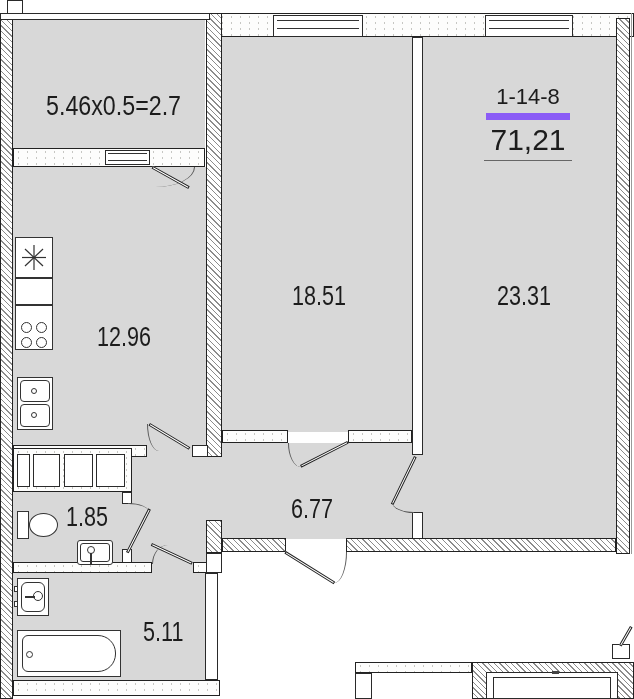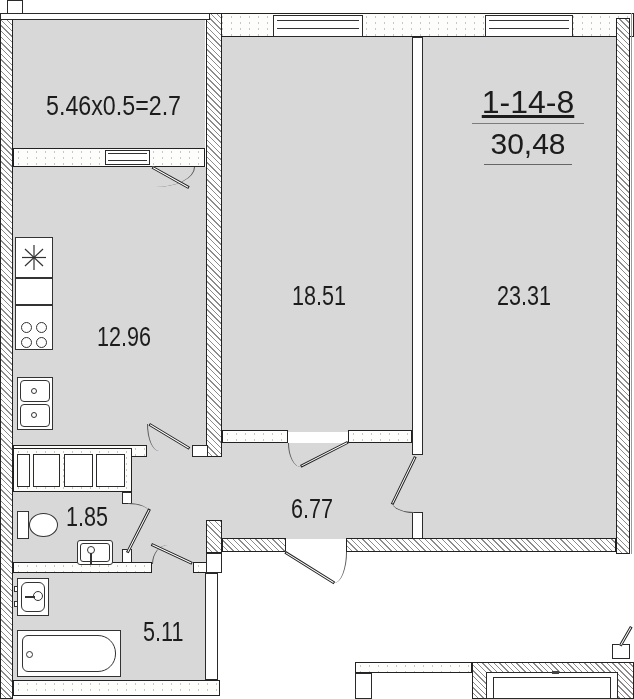--- a/index.html
+++ b/index.html
@@ -14,22 +14,22 @@
   
   .wallh{background-color:#fff;border:1px solid #222;
          background-image:repeating-linear-gradient(45deg,transparent 0,transparent 3px,#8c8c8c 3px,#8c8c8c 4px);}
   .thin{background:#fff;border:1px solid #2a2a2a;}
   .leaf{background:#fff;border:1px solid #222;}
   .fx{position:absolute;box-sizing:border-box;border:1px solid #333;background:#fff;}
   .rnd{border-radius:50%;}
   .lbl{position:absolute;color:#1c1c1c;white-space:nowrap;transform-origin:left top;
        font-size:27px;letter-spacing:0;transform:scaleX(0.8);line-height:1;}
   .titlebox{position:absolute;left:448px;top:86px;width:160px;text-align:center;color:#1c1c1c;}
-  .titlebox .t{display:inline-block;font-size:32px;line-height:1;padding:0 10px 5px;
-               border-bottom:1px solid #8b5cf6;text-decoration:underline;}
+  .titlebox .t{display:inline-block;font-size:22px;line-height:1;padding:0 10px 5px;
+               border-bottom:7px solid #8b5cf6;}
   .titlebox .a{display:inline-block;font-size:30px;line-height:1;margin-top:5px;
                padding:0 6px 5px;border-bottom:1px solid #666;}
 </style>
 </head>
 <body>
 
 <div id="plan">
 
   <div class="abs fill" style="left:13px;top:20px;width:192px;height:128px;"></div>
   <div class="abs fill" style="left:13px;top:167px;width:193px;height:280px;"></div>
@@ -155,16 +155,16 @@
   <div class="lbl" style="left:46px;top:92px;font-size:28px;transform:scaleX(0.83);">5.46x0.5=2.7</div>
   <div class="lbl" style="left:97px;top:324px;">12.96</div>
   <div class="lbl" style="left:292px;top:283px;">18.51</div>
   <div class="lbl" style="left:497px;top:283px;">23.31</div>
   <div class="lbl" style="left:66px;top:504px;">1.85</div>
   <div class="lbl" style="left:291px;top:496px;">6.77</div>
   <div class="lbl" style="left:143px;top:619px;">5.11</div>
 
   <div class="titlebox">
     <span class="t">1-14-8</span><br>
-    <span class="a">30,48</span>
+    <span class="a">71,21</span>
   </div>
 
 </div>
 
 </body></html>

